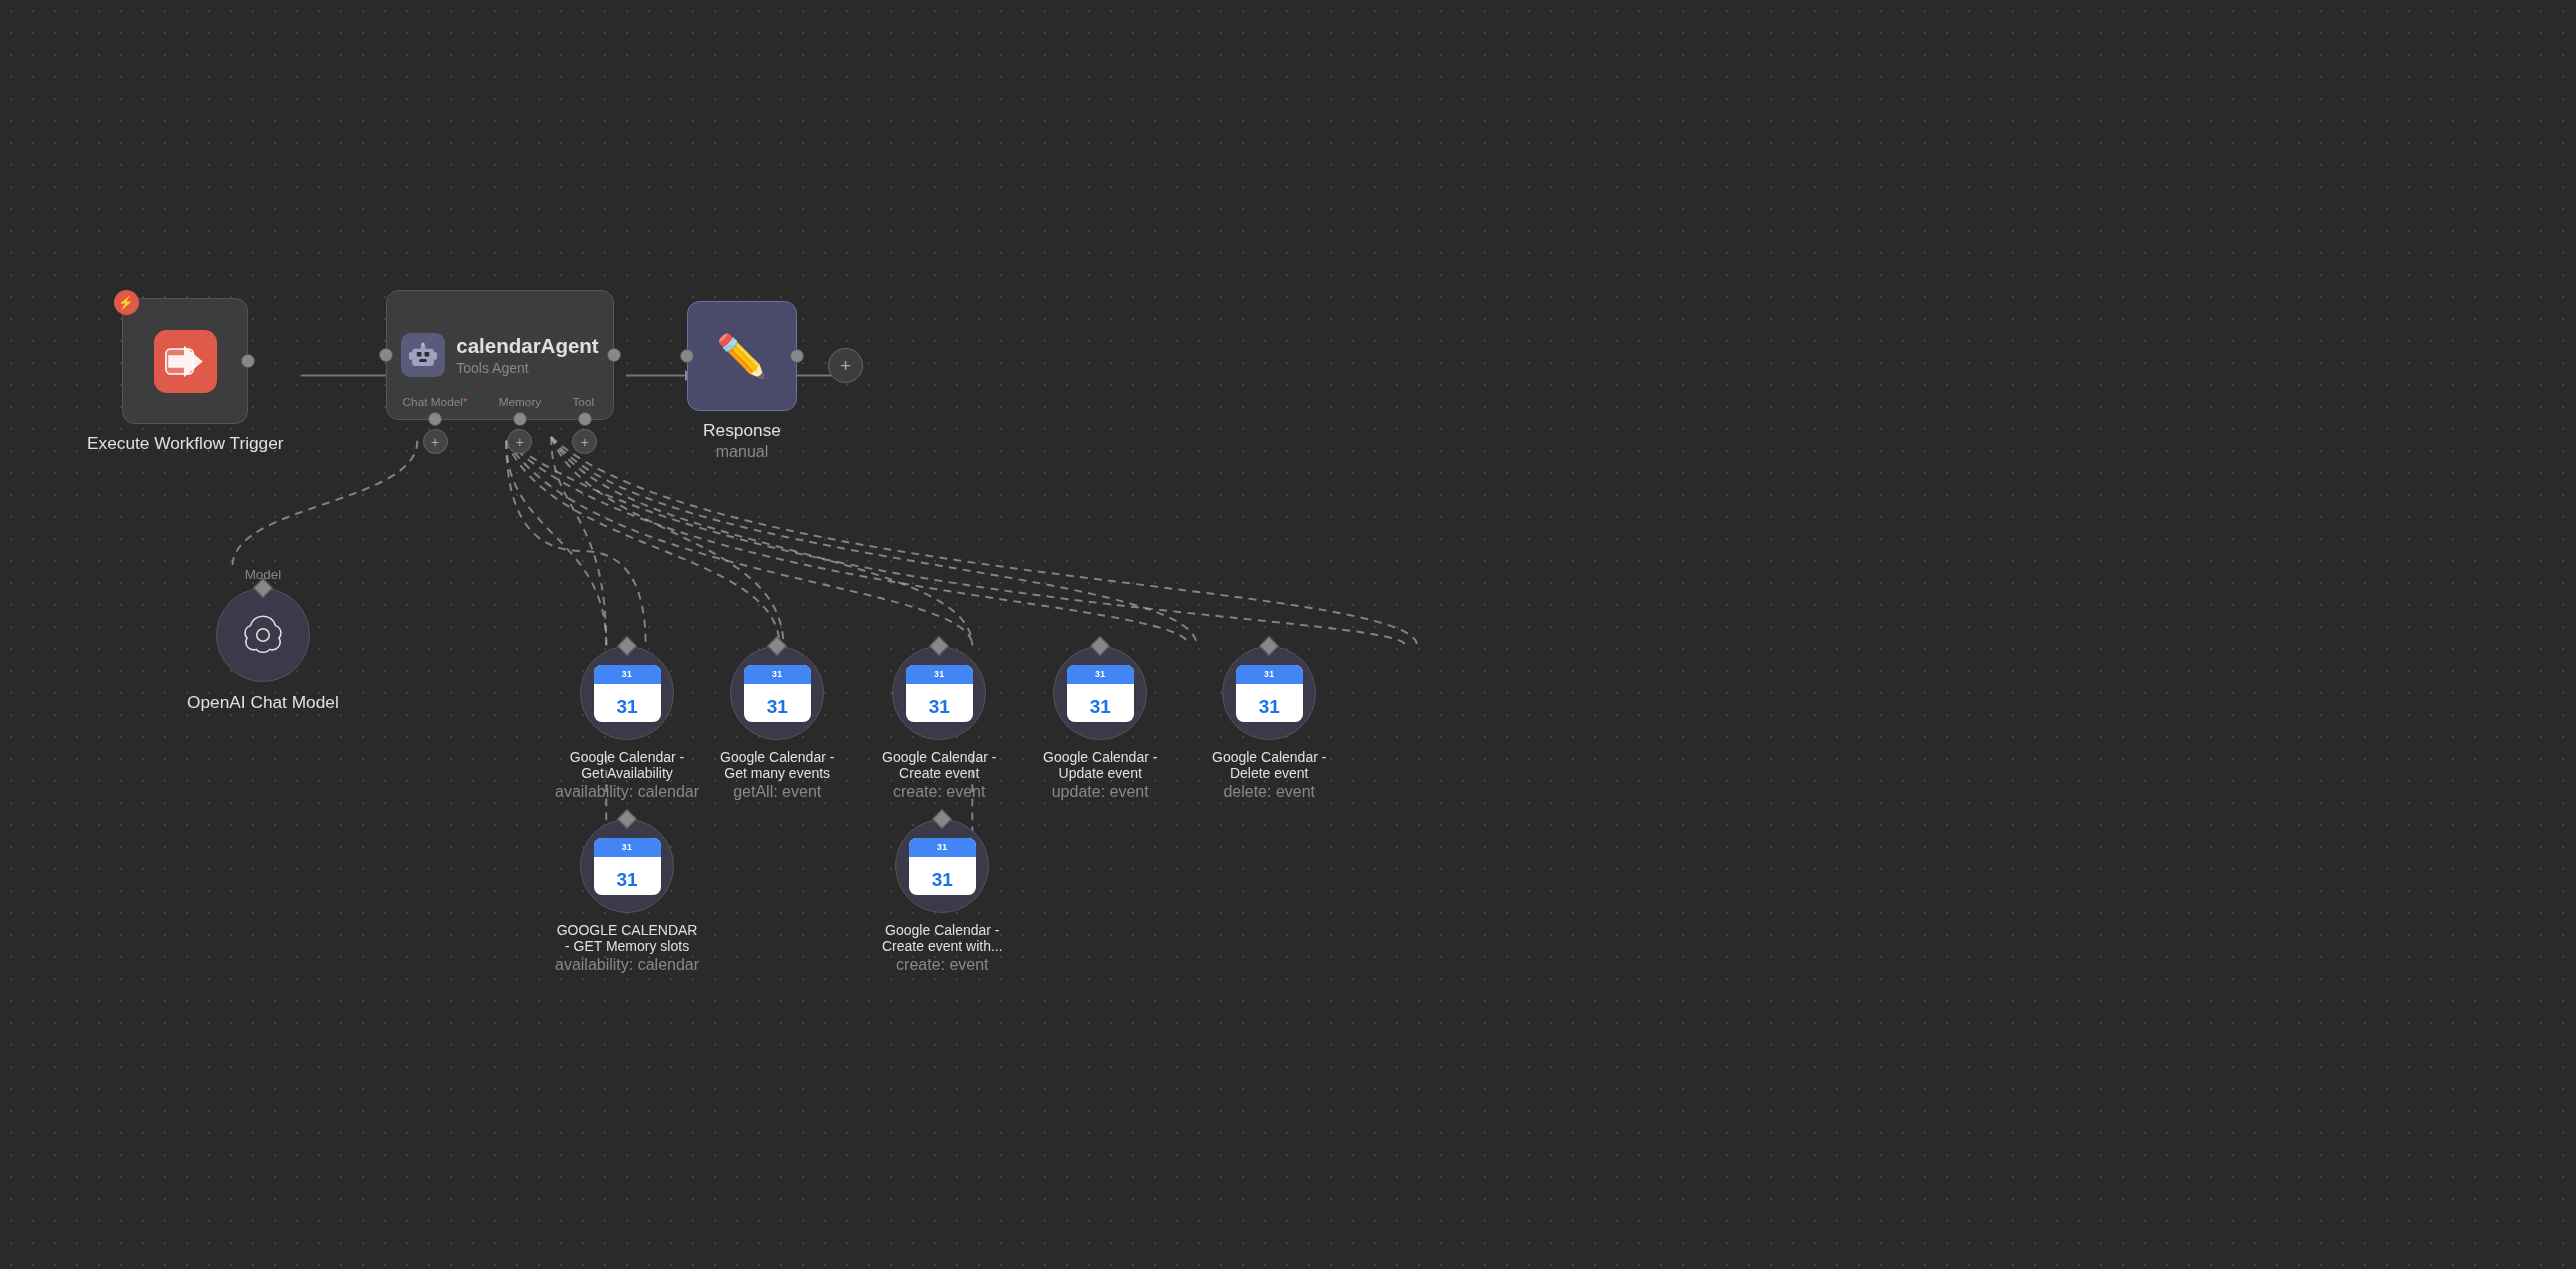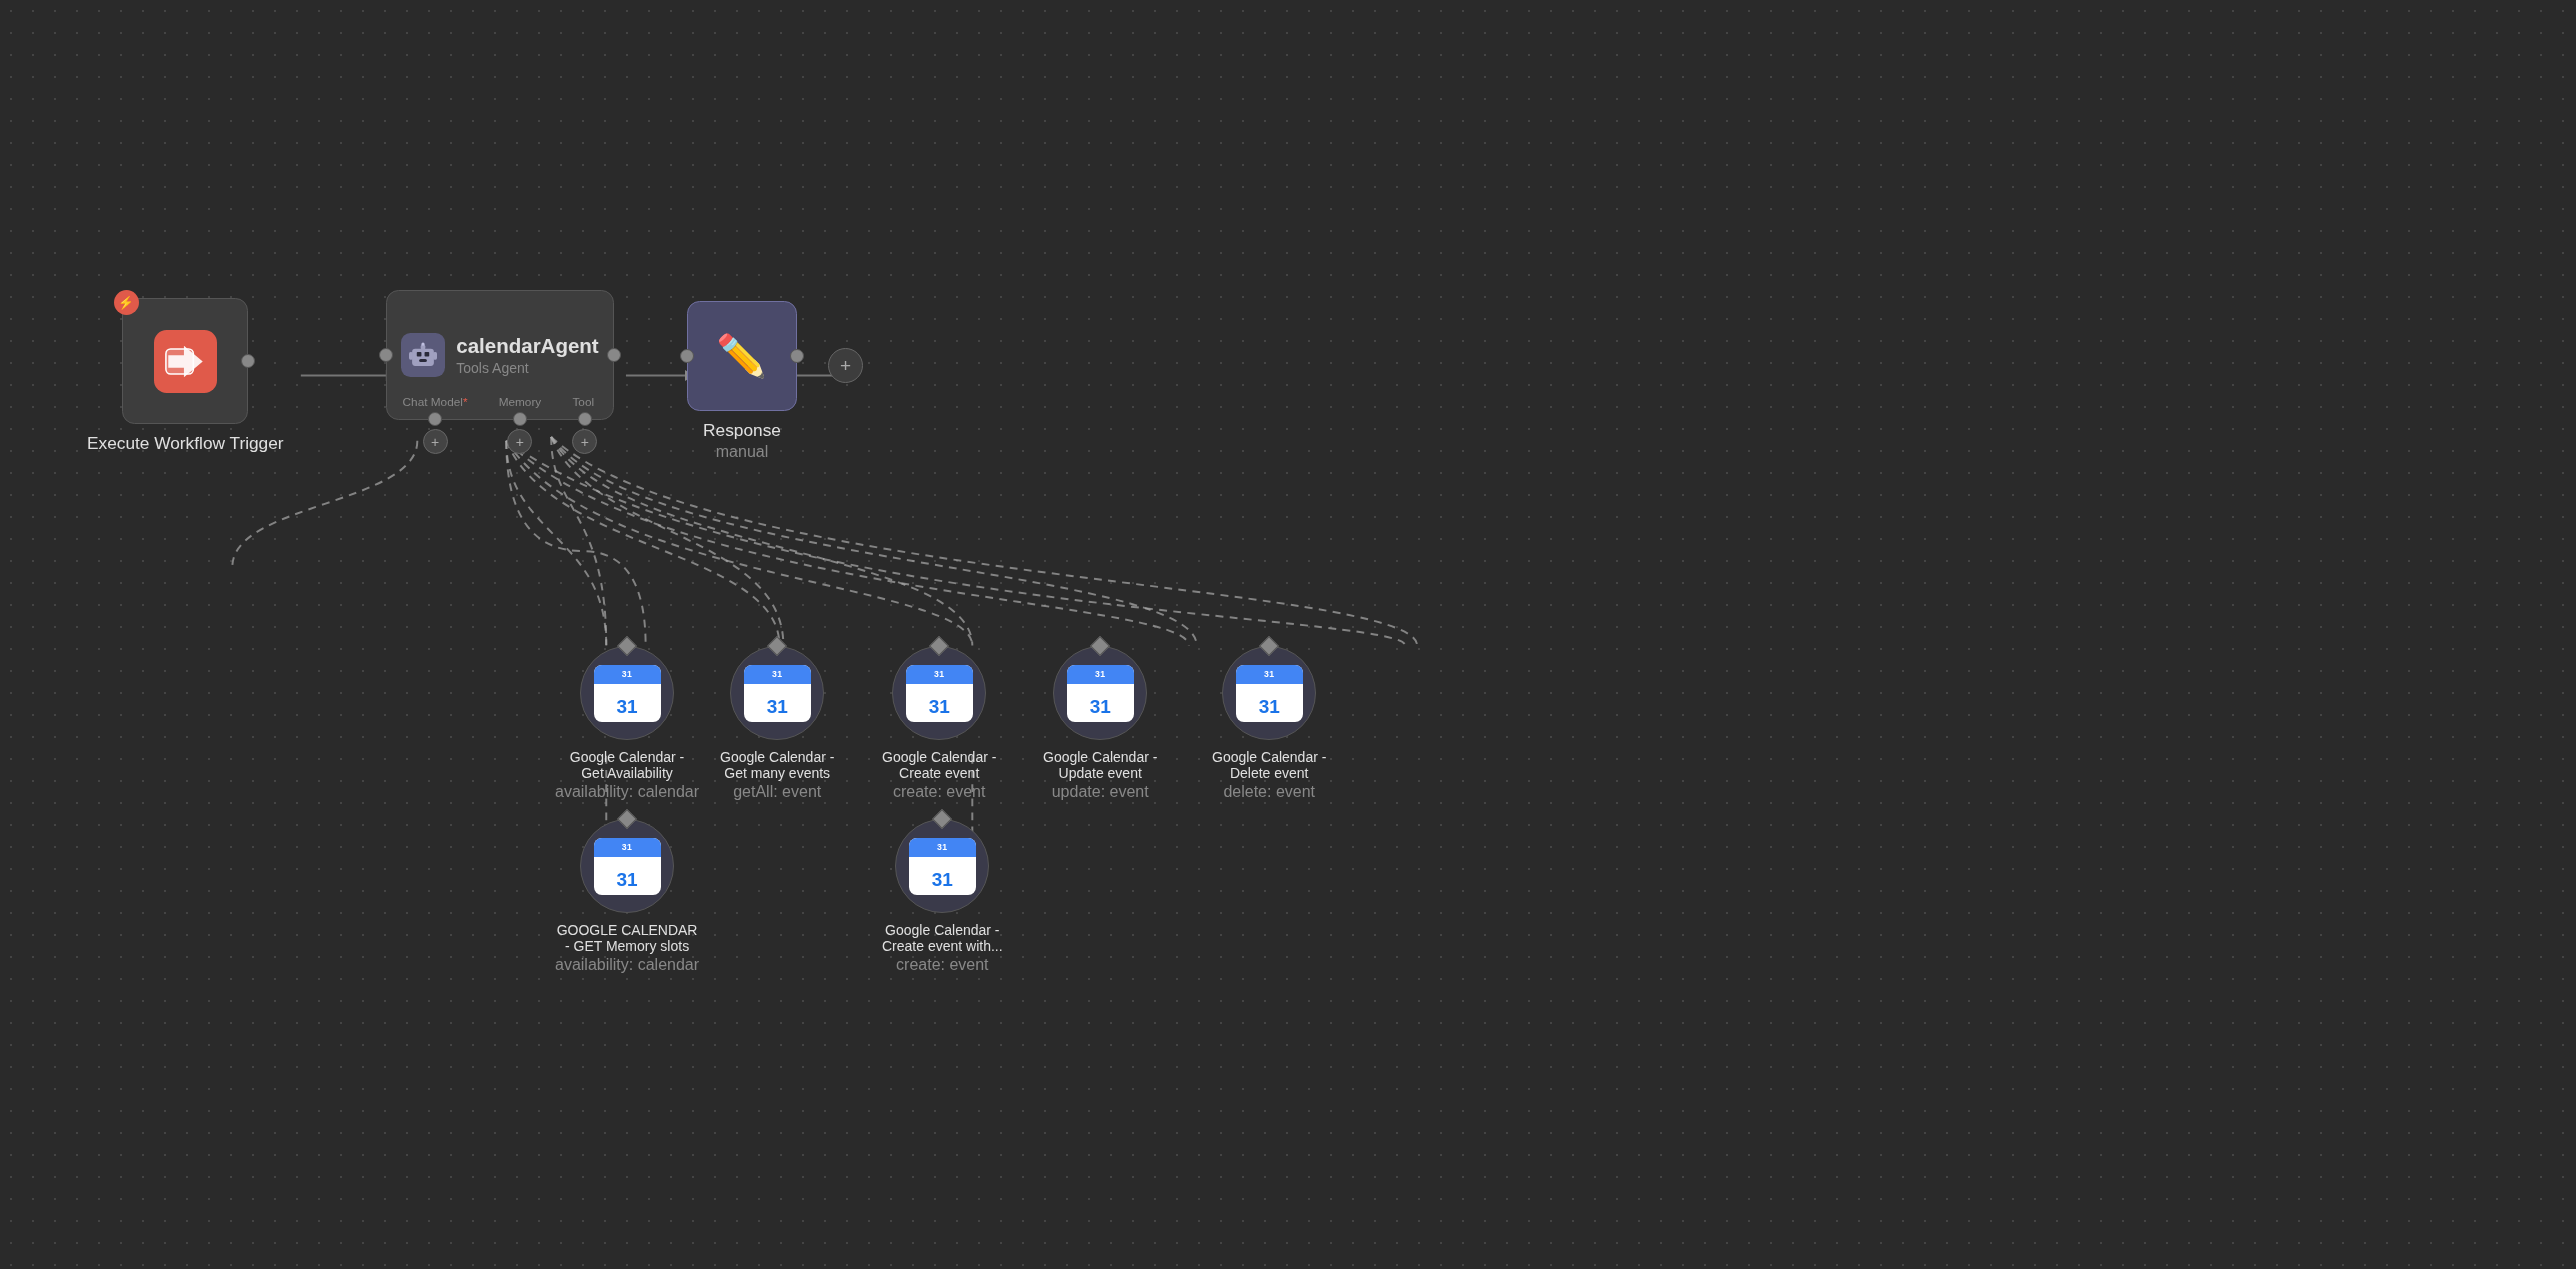--- a/index.html
+++ b/index.html
@@ -397,20 +397,32 @@
       <span class="pencil-icon">✏️</span>
     </div>
     <div class="node-label">Response</div>
     <div class="node-sublabel">manual</div>
   </div>
 
   <div style="position:absolute; left:828px; top:348px;">
     <div style="width:35px; height:35px; background:#3d3d3d; border:1.6px solid #666; border-radius:50%; display:flex; align-items:center; justify-content:center; color:#aaa; font-size:19px; cursor:pointer;">+</div>
   </div>
 
+  <div class="node openai-node" style="left: 187px; top: 567px;">
+    <div style="color:#888; font-size:13.4px; margin-bottom:6.3px;">Model</div>
+    <div class="node-box" style="width:94px;height:94px;border-radius:50%;background:#3a3a4a;border:1.6px solid #555;display:flex;align-items:center;justify-content:center;">
+      <div class="diamond diamond-top"></div>
+
+      <svg width="50" height="50" viewBox="0 0 64 64" fill="none">
+        <path d="M32 8C24 8 17.5 13 16 20C12 21.5 9 25 9 29.5C9 32 10 34.2 11.5 36C10.5 37.5 10 39.3 10 41C10 46.5 14.5 51 20 51C21.2 51 22.3 50.8 23.4 50.4C25 52.6 27.3 54 30 54H34C36.7 54 39 52.6 40.6 50.4C41.7 50.8 42.8 51 44 51C49.5 51 54 46.5 54 41C54 39.3 53.5 37.5 52.5 36C54 34.2 55 32 55 29.5C55 25 52 21.5 48 20C46.5 13 40 8 32 8Z" stroke="#e0e0e0" stroke-width="2" fill="none"></path>
+        <circle cx="32" cy="32" r="8" stroke="#e0e0e0" stroke-width="2" fill="none"></circle>
+      </svg>
+    </div>
+    <div class="node-label">OpenAI Chat Model</div>
+  </div>
 
   <div class="node calendar-node" style="left: 555px; top: 646px;">
     <div class="node-box" style="width:94px;height:94px;border-radius:50%;">
       <div class="diamond diamond-top"></div>
       <div class="gcal-icon">
         <div class="gcal-top">
             <span class="gcal-31">31</span>
           </div>
         <span class="gcal-num" style="font-size:19px;font-weight:700;color:#1a73e8;position:absolute;bottom:3.1px;left:50%;transform:translateX(-50%);">31</span>
       </div>

